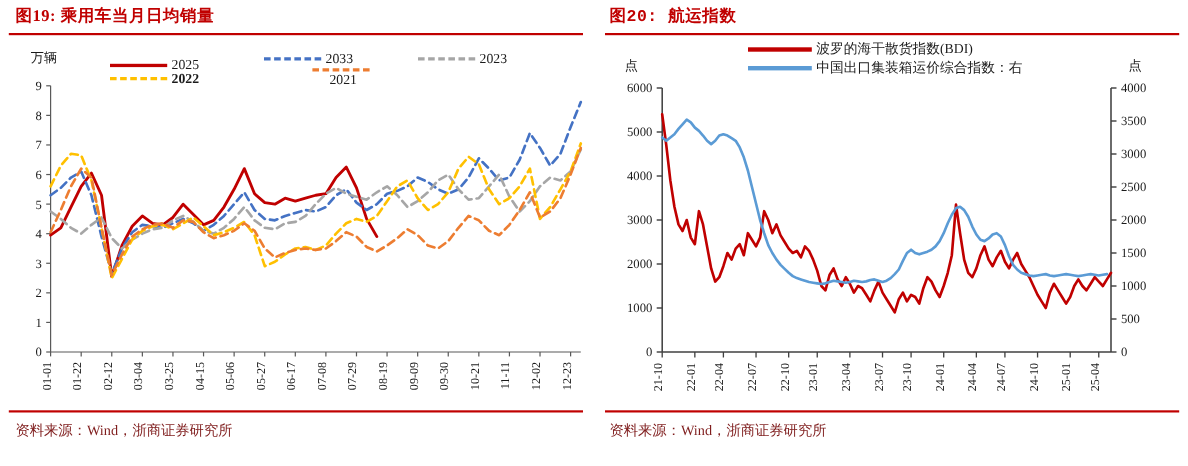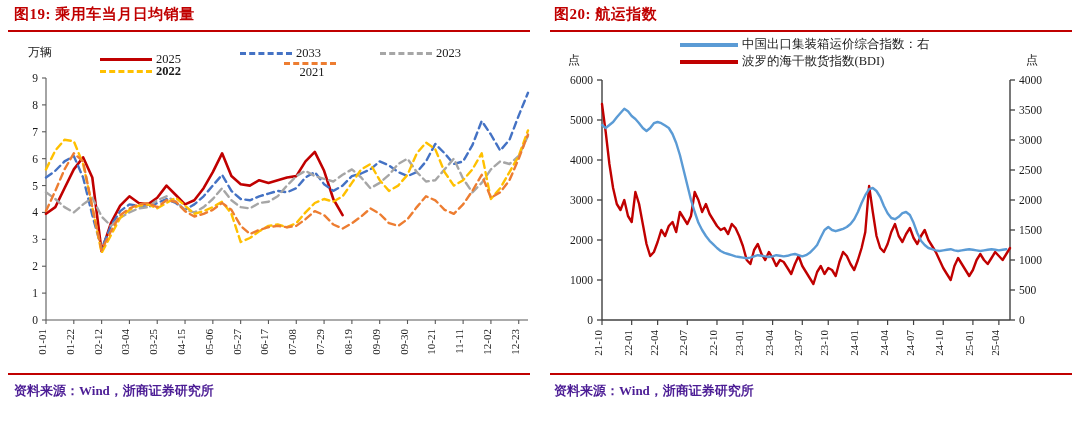--- a/index.html
+++ b/index.html
@@ -11,32 +11,32 @@
   .page{position:relative;width:1080px;height:424px;display:flex;}
   .panel{position:relative;width:540px;height:424px;box-sizing:border-box;}
   .panel.left{padding-left:8px;padding-right:10px;text-align:center;}
   .panel.right{padding-left:10px;padding-right:8px;}
 
   .fig-title{
     position:absolute;top:5px;left:14px;
     color:#C00000;font-size:15px;font-weight:bold;
     letter-spacing:0.5px;white-space:nowrap;
   }
-  .panel.right .fig-title{left:14px;}
+  .panel.right .fig-title{left:14px;font-family:Liberation Mono, monospace;}
   .rule-top{
     position:absolute;left:8px;right:10px;top:30px;height:2px;background:#C00000;
   }
   .panel.right .rule-top{left:10px;right:8px;}
   .rule-bottom{
     position:absolute;left:8px;right:10px;top:373px;height:1.5px;background:#C00000;
   }
   .panel.right .rule-bottom{left:10px;right:8px;}
   .source{
     position:absolute;left:14px;top:382px;
-    font-size:13px;color:#4c1d95;white-space:nowrap;font-weight:bold;
+    font-size:13px;color:#7f1d1d;white-space:nowrap;
   }
 
   
   .legend{position:absolute;font-size:12px;color:#1a1a1a;}
   .legend-row{display:flex;align-items:center;}
   .legend-item{display:flex;align-items:center;}
   .lg-line{display:inline-block;height:0;border-top-width:3px;border-top-style:solid;}
   .lg-label{margin-left:4px;font-size:12.5px;font-family:"Liberation Serif",serif;}
 
   
@@ -157,28 +157,28 @@
   <div class="panel right">
     <div class="fig-title">图20:  航运指数</div>
     <div class="rule-top"></div>
 
     <div class="unit" style="left:28px;top:52px;">点</div>
     <div class="unit" style="left:486px;top:52px;">点</div>
 
     <div class="legend" style="left:140px;top:36px;">
       <div class="legend-row" style="height:17px;">
         <div class="legend-item">
+          <span class="lg-line" style="width:58px;border-top-color:#C00000;border-top-style:solid;border-top-width:4px;"></span>
+          <span class="lg-label">波罗的海干散货指数(BDI)</span>
+        </div>
+      </div>
+      <div class="legend-row" style="height:17px;">
+        <div class="legend-item">
           <span class="lg-line" style="width:58px;border-top-color:#5B9BD5;border-top-style:solid;border-top-width:4px;"></span>
           <span class="lg-label">中国出口集装箱运价综合指数：右</span>
-        </div>
-      </div>
-      <div class="legend-row" style="height:17px;">
-        <div class="legend-item">
-          <span class="lg-line" style="width:58px;border-top-color:#C00000;border-top-style:solid;border-top-width:4px;"></span>
-          <span class="lg-label">波罗的海干散货指数(BDI)</span>
         </div>
       </div>
     </div>
 
     <svg id="svg20" width="540" height="300" style="position:absolute;left:0;top:70px;">
         <line x1="62" y1="10" x2="62" y2="250" stroke="#404040" stroke-width="1.4"></line>
         <line x1="470" y1="10" x2="470" y2="250" stroke="#404040" stroke-width="1.4"></line>
         <line x1="62" y1="250" x2="470" y2="250" stroke="#404040" stroke-width="1.4"></line>
         <line x1="57" y1="250" x2="62" y2="250" stroke="#404040" stroke-width="1.3"></line>
         <text x="53" y="254" text-anchor="end" class="tick-txt">0</text>

